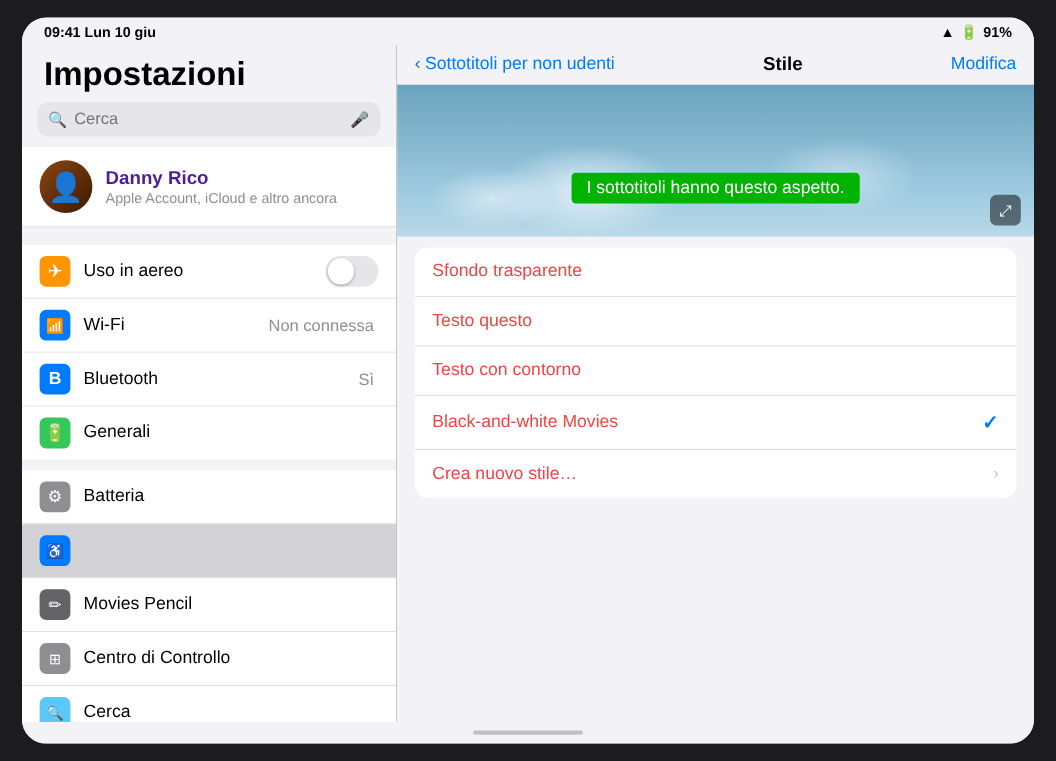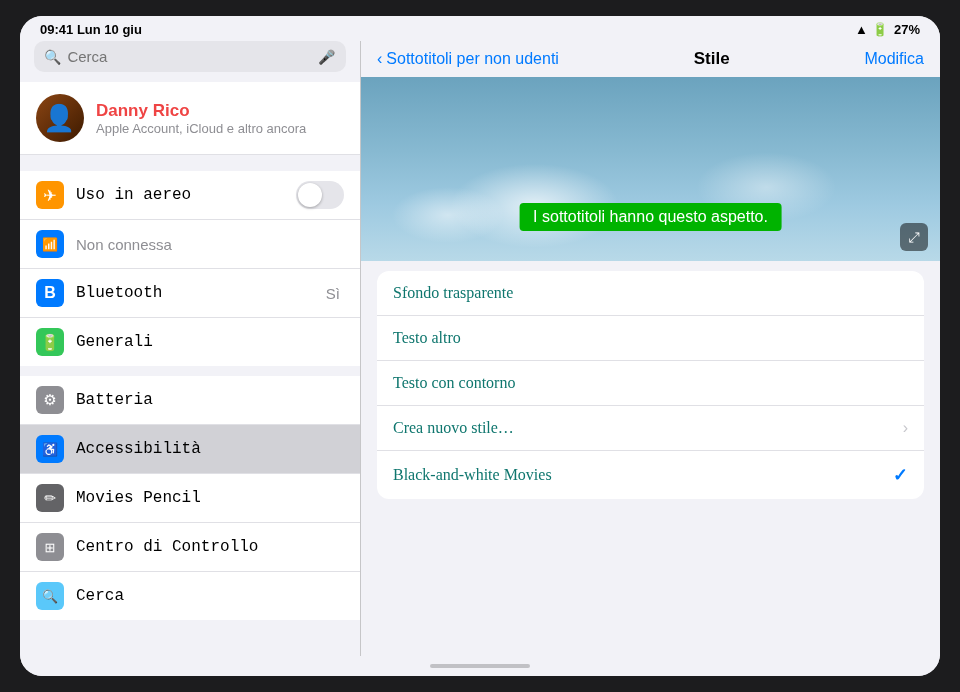--- a/index.html
+++ b/index.html
@@ -128,21 +128,20 @@
     .icon-green { background: #34c759; }
     .icon-gray { background: #8e8e93; }
     .icon-blue-acc { background: #007aff; }
     .icon-dark-gray { background: #636366; }
     .icon-teal { background: #5ac8fa; }
 
     .item-label {
       font-size: 16px;
       color: #000;
       flex: 1;
-      font-family: Liberation Mono, monospace;
     }
     .item-value {
       font-size: 15px;
       color: #8e8e93;
       margin-right: 4px;
     }
 
     .toggle {
       width: 48px;
       height: 28px;
@@ -182,21 +181,21 @@
       justify-content: center;
       overflow: hidden;
       position: relative;
     }
     .avatar-face {
       font-size: 26px;
     }
     .user-name {
       font-size: 17px;
       font-weight: 600;
-      color: #ef4444;
+      color: #4c1d95;
     }
     .user-subtitle {
       font-size: 13px;
       color: #8e8e93;
     }
 
     .section-gap {
       height: 8px;
       background: #f2f2f7;
     }
@@ -231,21 +230,21 @@
       color: #000;
     }
     .nav-action {
       color: #007aff;
       font-size: 16px;
     }
 
     
     .preview-area {
       width: 100%;
-      height: 184px;
+      height: 138px;
       background: linear-gradient(180deg, #6ba3be 0%, #87b9d1 40%, #9ecae1 70%, #b8d9e8 100%);
       position: relative;
       flex-shrink: 0;
       overflow: hidden;
     }
     .preview-clouds {
       position: absolute;
       width: 100%;
       height: 100%;
       background: 
@@ -299,23 +298,22 @@
       align-items: center;
       padding: 13px 16px;
       border-bottom: 0.5px solid #e0e0e5;
       min-height: 44px;
     }
     .style-item:last-child {
       border-bottom: none;
     }
     .style-item-label {
       font-size: 16px;
-      color: #0f766e;
-      flex: 1;
-      font-family: Liberation Serif, serif;
+      color: #ef4444;
+      flex: 1;
     }
     .style-checkmark {
       color: #007aff;
       font-size: 18px;
       font-weight: 600;
     }
     .style-chevron {
       color: #c7c7cc;
       font-size: 16px;
     }
@@ -347,27 +345,28 @@
 
 <div class="ipad-frame">
 
   <div class="status-bar">
     <div>
       <span>09:41</span>&nbsp;<span>Lun 10 giu</span>
     </div>
     <div class="status-bar-right">
       <span>▲</span>
       <span>🔋</span>
-      <span>27%</span>
+      <span>91%</span>
     </div>
   </div>
 
   <div class="main-content">
 
     <div class="sidebar">
+      <div class="sidebar-title">Impostazioni</div>
 
       <div class="search-bar">
         <span style="color:#8e8e93; font-size:14px;">🔍</span>
         <input type="text" placeholder="Cerca" style="">
         <span style="color:#8e8e93; font-size:14px;">🎤</span>
       </div>
 
       <div class="sidebar-scroll">
 
         <div class="user-profile-item">
@@ -385,20 +384,21 @@
         <div class="sidebar-section">
           <div class="settings-item">
             <div class="item-icon icon-orange">✈</div>
             <span class="item-label">Uso in aereo</span>
             <div class="toggle">
               <div class="toggle-knob"></div>
             </div>
           </div>
           <div class="settings-item">
             <div class="item-icon icon-blue" style="font-size:13px;">📶</div>
+            <span class="item-label">Wi-Fi</span>
             <span class="item-value">Non connessa</span>
           </div>
           <div class="settings-item">
             <div class="item-icon icon-blue-bt" style="font-weight:700;">B</div>
             <span class="item-label">Bluetooth</span>
             <span class="item-value">Sì</span>
           </div>
           <div class="settings-item">
             <div class="item-icon icon-green">🔋</div>
             <span class="item-label">Generali</span>
@@ -407,21 +407,20 @@
 
         <div class="section-gap"></div>
 
         <div class="sidebar-section">
           <div class="settings-item">
             <div class="item-icon icon-gray" style="font-size:15px;">⚙</div>
             <span class="item-label">Batteria</span>
           </div>
           <div class="settings-item active">
             <div class="item-icon icon-blue-acc" style="font-size:13px;">♿</div>
-            <span class="item-label">Accessibilità</span>
           </div>
           <div class="settings-item">
             <div class="item-icon icon-dark-gray" style="font-size:14px;">✏</div>
             <span class="item-label">Movies Pencil</span>
           </div>
           <div class="settings-item">
             <div class="item-icon icon-gray" style="font-size:13px;">⊞</div>
             <span class="item-label">Centro di Controllo</span>
           </div>
           <div class="settings-item">
@@ -454,32 +453,32 @@
         </div>
       </div>
 
       <div class="style-list">
         <div class="style-section">
 
           <div class="style-item">
             <span class="style-item-label">Sfondo trasparente</span>
           </div>
           <div class="style-item">
-            <span class="style-item-label">Testo altro</span>
+            <span class="style-item-label">Testo questo</span>
           </div>
           <div class="style-item">
             <span class="style-item-label">Testo con contorno</span>
+          </div>
+          <div class="style-item">
+            <span class="style-item-label">Black-and-white Movies</span>
+            <span class="style-checkmark">✓</span>
           </div>
           <div class="style-item">
             <span class="style-item-label">Crea nuovo stile…</span>
             <span class="style-chevron">›</span>
-          </div>
-          <div class="style-item">
-            <span class="style-item-label">Black-and-white Movies</span>
-            <span class="style-checkmark">✓</span>
           </div>
 
         </div>
       </div>
     </div>
   </div>
 
   <div class="home-indicator">
     <div class="home-bar"></div>
   </div>

